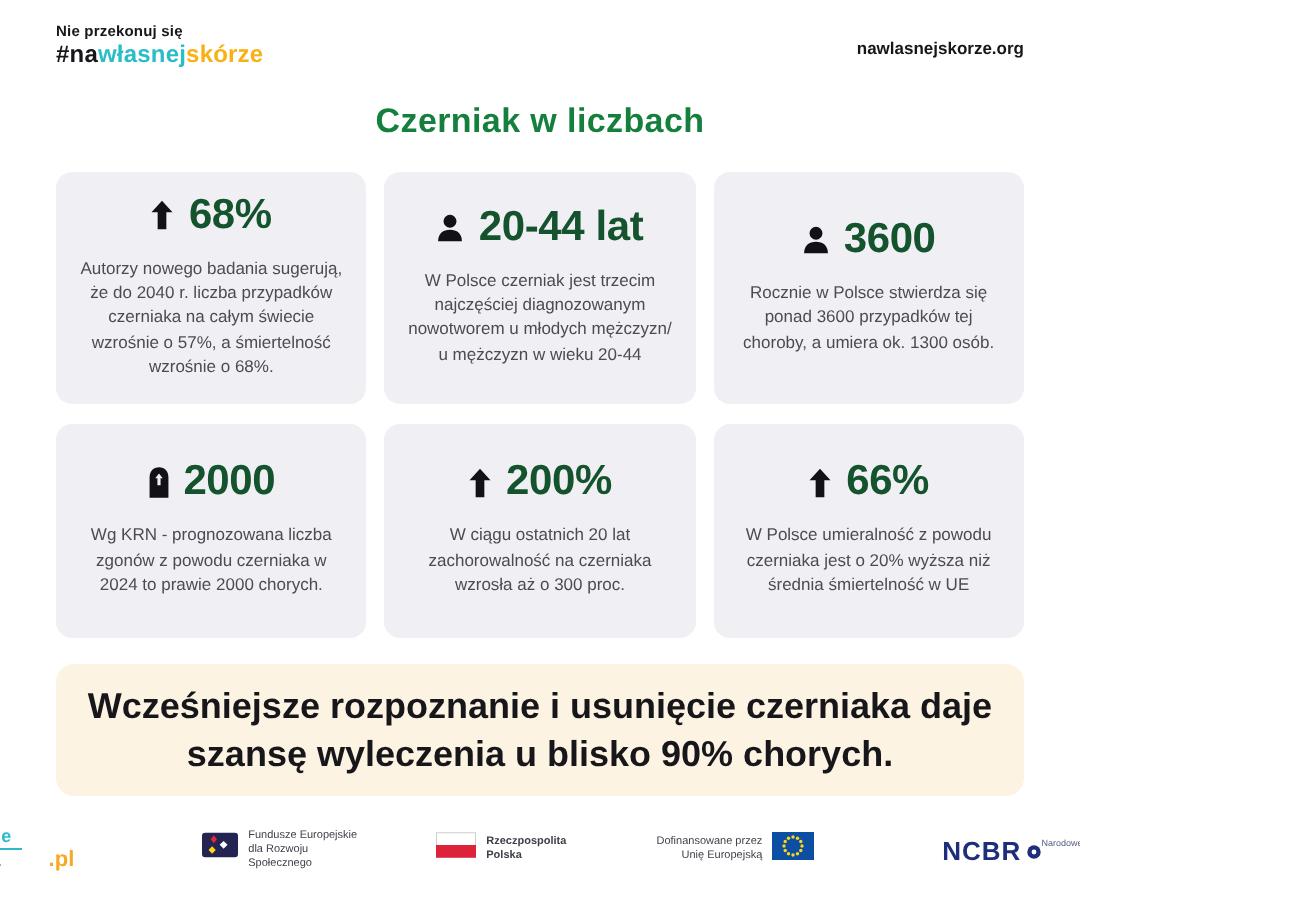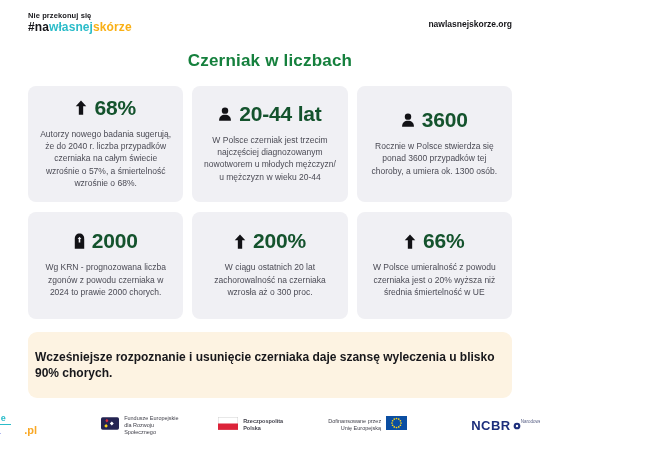--- a/index.html
+++ b/index.html
@@ -45,22 +45,22 @@
   .card-text{
     margin:0;font-size:8.5px;line-height:1.45;color:#4b4b55;
     text-align:center;max-width:168px;
   }
   
   .banner{
     margin-top:13px;height:66px;border-radius:9px;background:#fdf3e2;
     display:flex;align-items:center;justify-content:center;
   }
   .banner-text{
-    margin:0;max-width:470px;text-align:left;
-    font-size:12px;font-weight:700;line-height:1.35;color:#17171b;
+    margin:0;max-width:470px;text-align:center;
+    font-size:18px;font-weight:700;line-height:1.35;color:#17171b;
   }
   
   .footer{
     margin-top:14px;
     display:flex;align-items:center;justify-content:center;gap:32px;
   }
   .vdiv{width:1.5px;height:26px;background:#7d828c;}
   
   .zn{display:flex;flex-direction:column;align-items:center;line-height:1.05;}
   .zn-top{font-size:9px;font-weight:700;color:#2bbcc9;letter-spacing:2px;border-bottom:1.5px solid #2bbcc9;padding:0 3px 1px 3px;}

